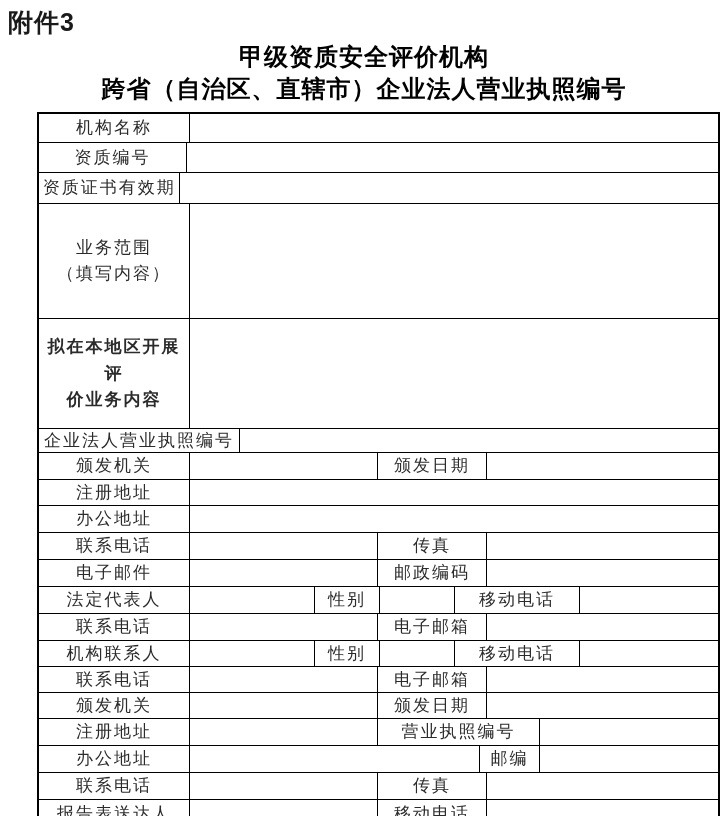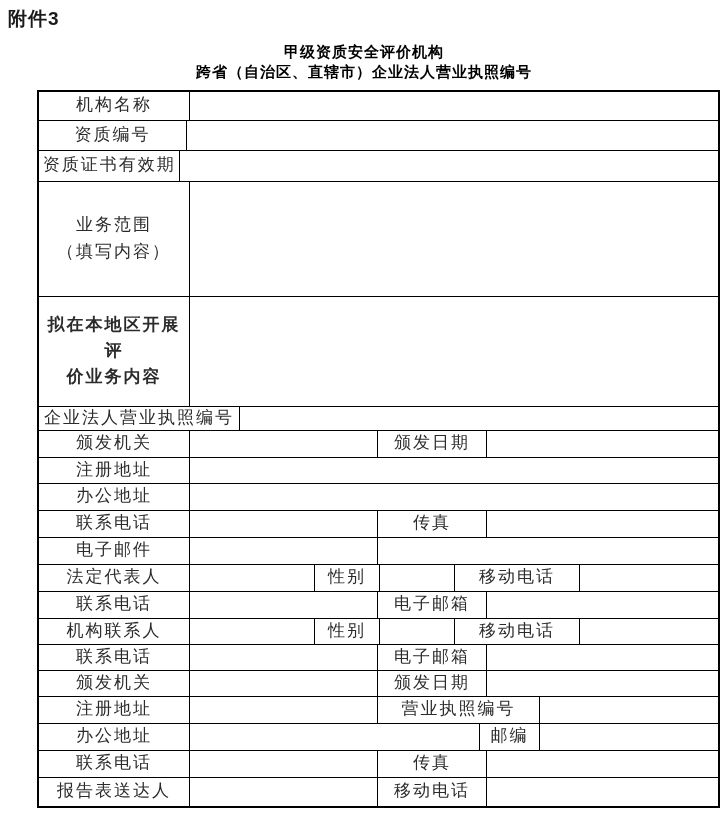--- a/index.html
+++ b/index.html
@@ -4,27 +4,27 @@
 <style>
   html,body { margin:0; padding:0; }
   body {
     width:728px; height:816px; background:#ffffff;
     font-family:"Liberation Sans", sans-serif;
     color:#262626;
     position:relative;
   }
   .attachment {
     margin:6px 0 0 8px;
-    font-size:19px; font-weight:bold; color:#1a1a1a;
+    font-size:25px; font-weight:bold; color:#1a1a1a;
     letter-spacing:1px;
   }
   .title {
     text-align:center; font-weight:bold; color:#000000;
-    font-size:15px; line-height:1.32; letter-spacing:1px;
-    margin-top:10px;
+    font-size:24px; line-height:1.32; letter-spacing:1px;
+    margin-top:2px;
   }
   .form-table {
     margin:8px 0 0 37px;
     width:683px;
     border:2px solid #000000;
     box-sizing:border-box;
   }
   .row { display:flex; border-bottom:1px solid #000000; box-sizing:border-box; }
   .row:last-child { border-bottom:none; }
   .cell {
@@ -115,20 +115,21 @@
   <div class="row h27">
     <div class="cell label w151">联系电话</div>
     <div class="cell value w188"></div>
     <div class="cell label w109">传真</div>
     <div class="cell value w231"></div>
   </div>
 
   <div class="row h27">
     <div class="cell label w151">电子邮件</div>
     <div class="cell value w188"></div>
+    <div class="cell label w109">邮政编码</div>
     <div class="cell value w231"></div>
   </div>
 
   <div class="row h27">
     <div class="cell label w151">法定代表人</div>
     <div class="cell value w125"></div>
     <div class="cell label w65">性别</div>
     <div class="cell value w75"></div>
     <div class="cell label w125">移动电话</div>
     <div class="cell value w138"></div>

